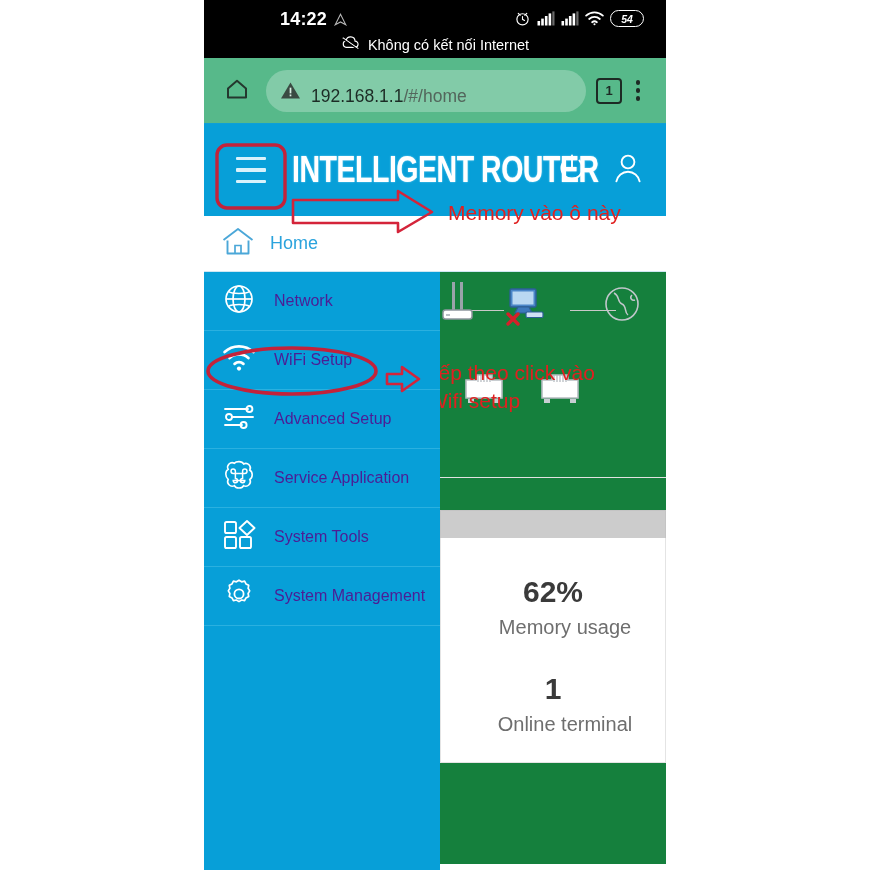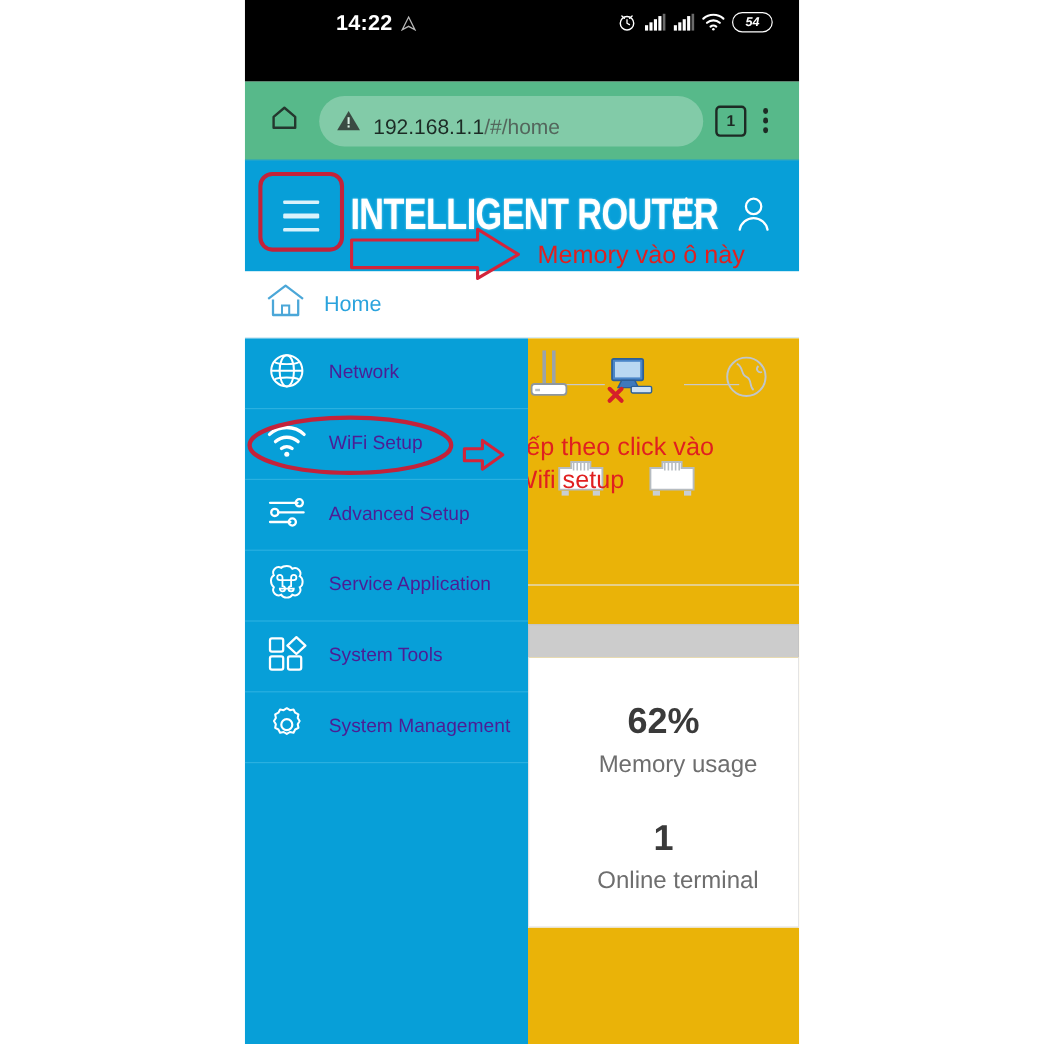--- a/index.html
+++ b/index.html
@@ -19,21 +19,21 @@
     position: absolute;
     left: 204px; top: 0;
     width: 462px; height: 870px;
     background: #ffffff;
     overflow: hidden;
   }
 
   
   .statusbar {
     position: relative;
-    height: 68px;
+    height: 58px;
     background: #000000;
     color: #ffffff;
   }
   .sb-clock {
     position: absolute; left: 76px; top: 9px;
     font-size: 18px; font-weight: 600; letter-spacing: .2px;
   }
   .sb-loc {
     position: absolute; left: 130px; top: 13px;
     font-size: 12px; color: #cfcfcf;
@@ -139,21 +139,21 @@
     display: flex; align-items: center;
     padding-left: 18px; gap: 18px;
     border-bottom: 1px solid #2ab0e0;
   }
   .nav-label { font-size: 16px; color: #4c1d95; white-space: nowrap; }
 
   
   .content {
     position: absolute; left: 236px; top: 0;
     width: 226px; height: 592px;
-    background: #eab308;
+    background: #15803d;
     overflow: hidden;
   }
   .topology {
     position: relative; height: 206px;
     border-bottom: 1px solid #e2e2e2;
   }
   .topo-link {
     position: absolute; height: 1px; background: #c9c9c9;
   }
   .card { margin: 0; }
@@ -236,20 +236,30 @@
         </span>
         <span>
           <svg width="19" height="15" viewBox="0 0 20 15">
             <path d="M1.2 4.4 A13 13 0 0 1 18.8 4.4" fill="none" stroke="#fff" stroke-width="1.9" stroke-linecap="round"></path>
             <path d="M4.4 8 A8.4 8.4 0 0 1 15.6 8" fill="none" stroke="#fff" stroke-width="1.9" stroke-linecap="round"></path>
             <path d="M7.5 11.4 A4 4 0 0 1 12.5 11.4" fill="none" stroke="#fff" stroke-width="1.9" stroke-linecap="round"></path>
             <circle cx="10" cy="13.6" r="1.1" fill="#fff"></circle>
           </svg>
         </span>
         <span class="battery">54</span>
+      </div>
+      <div class="nonet">
+        <span>
+          <svg width="19" height="14" viewBox="0 0 22 16">
+            <path d="M5.5 13 H16 a3.6 3.6 0 0 0 .3-7.2 A5.2 5.2 0 0 0 6 5.2 A4 4 0 0 0 5.5 13 Z" fill="none" stroke="#fff" stroke-width="1.3"></path>
+            <path d="M2 2 L20 14.6" stroke="#fff" stroke-width="1.4"></path>
+            <path d="M2 3.4 L20 16" stroke="#000" stroke-width="1.4"></path>
+          </svg>
+        </span>
+        <span>Không có kết nối Internet</span>
       </div>
     </div>
 
     <div class="browserbar">
       <div class="home-btn">
         <span>
           <svg width="26" height="26" viewBox="0 0 26 26">
             <path d="M4 12.4 L13 4.8 L22 12.4 V21.4 H4 Z" fill="none" stroke="#24372e" stroke-width="2" stroke-linejoin="round"></path>
           </svg>
         </span>

